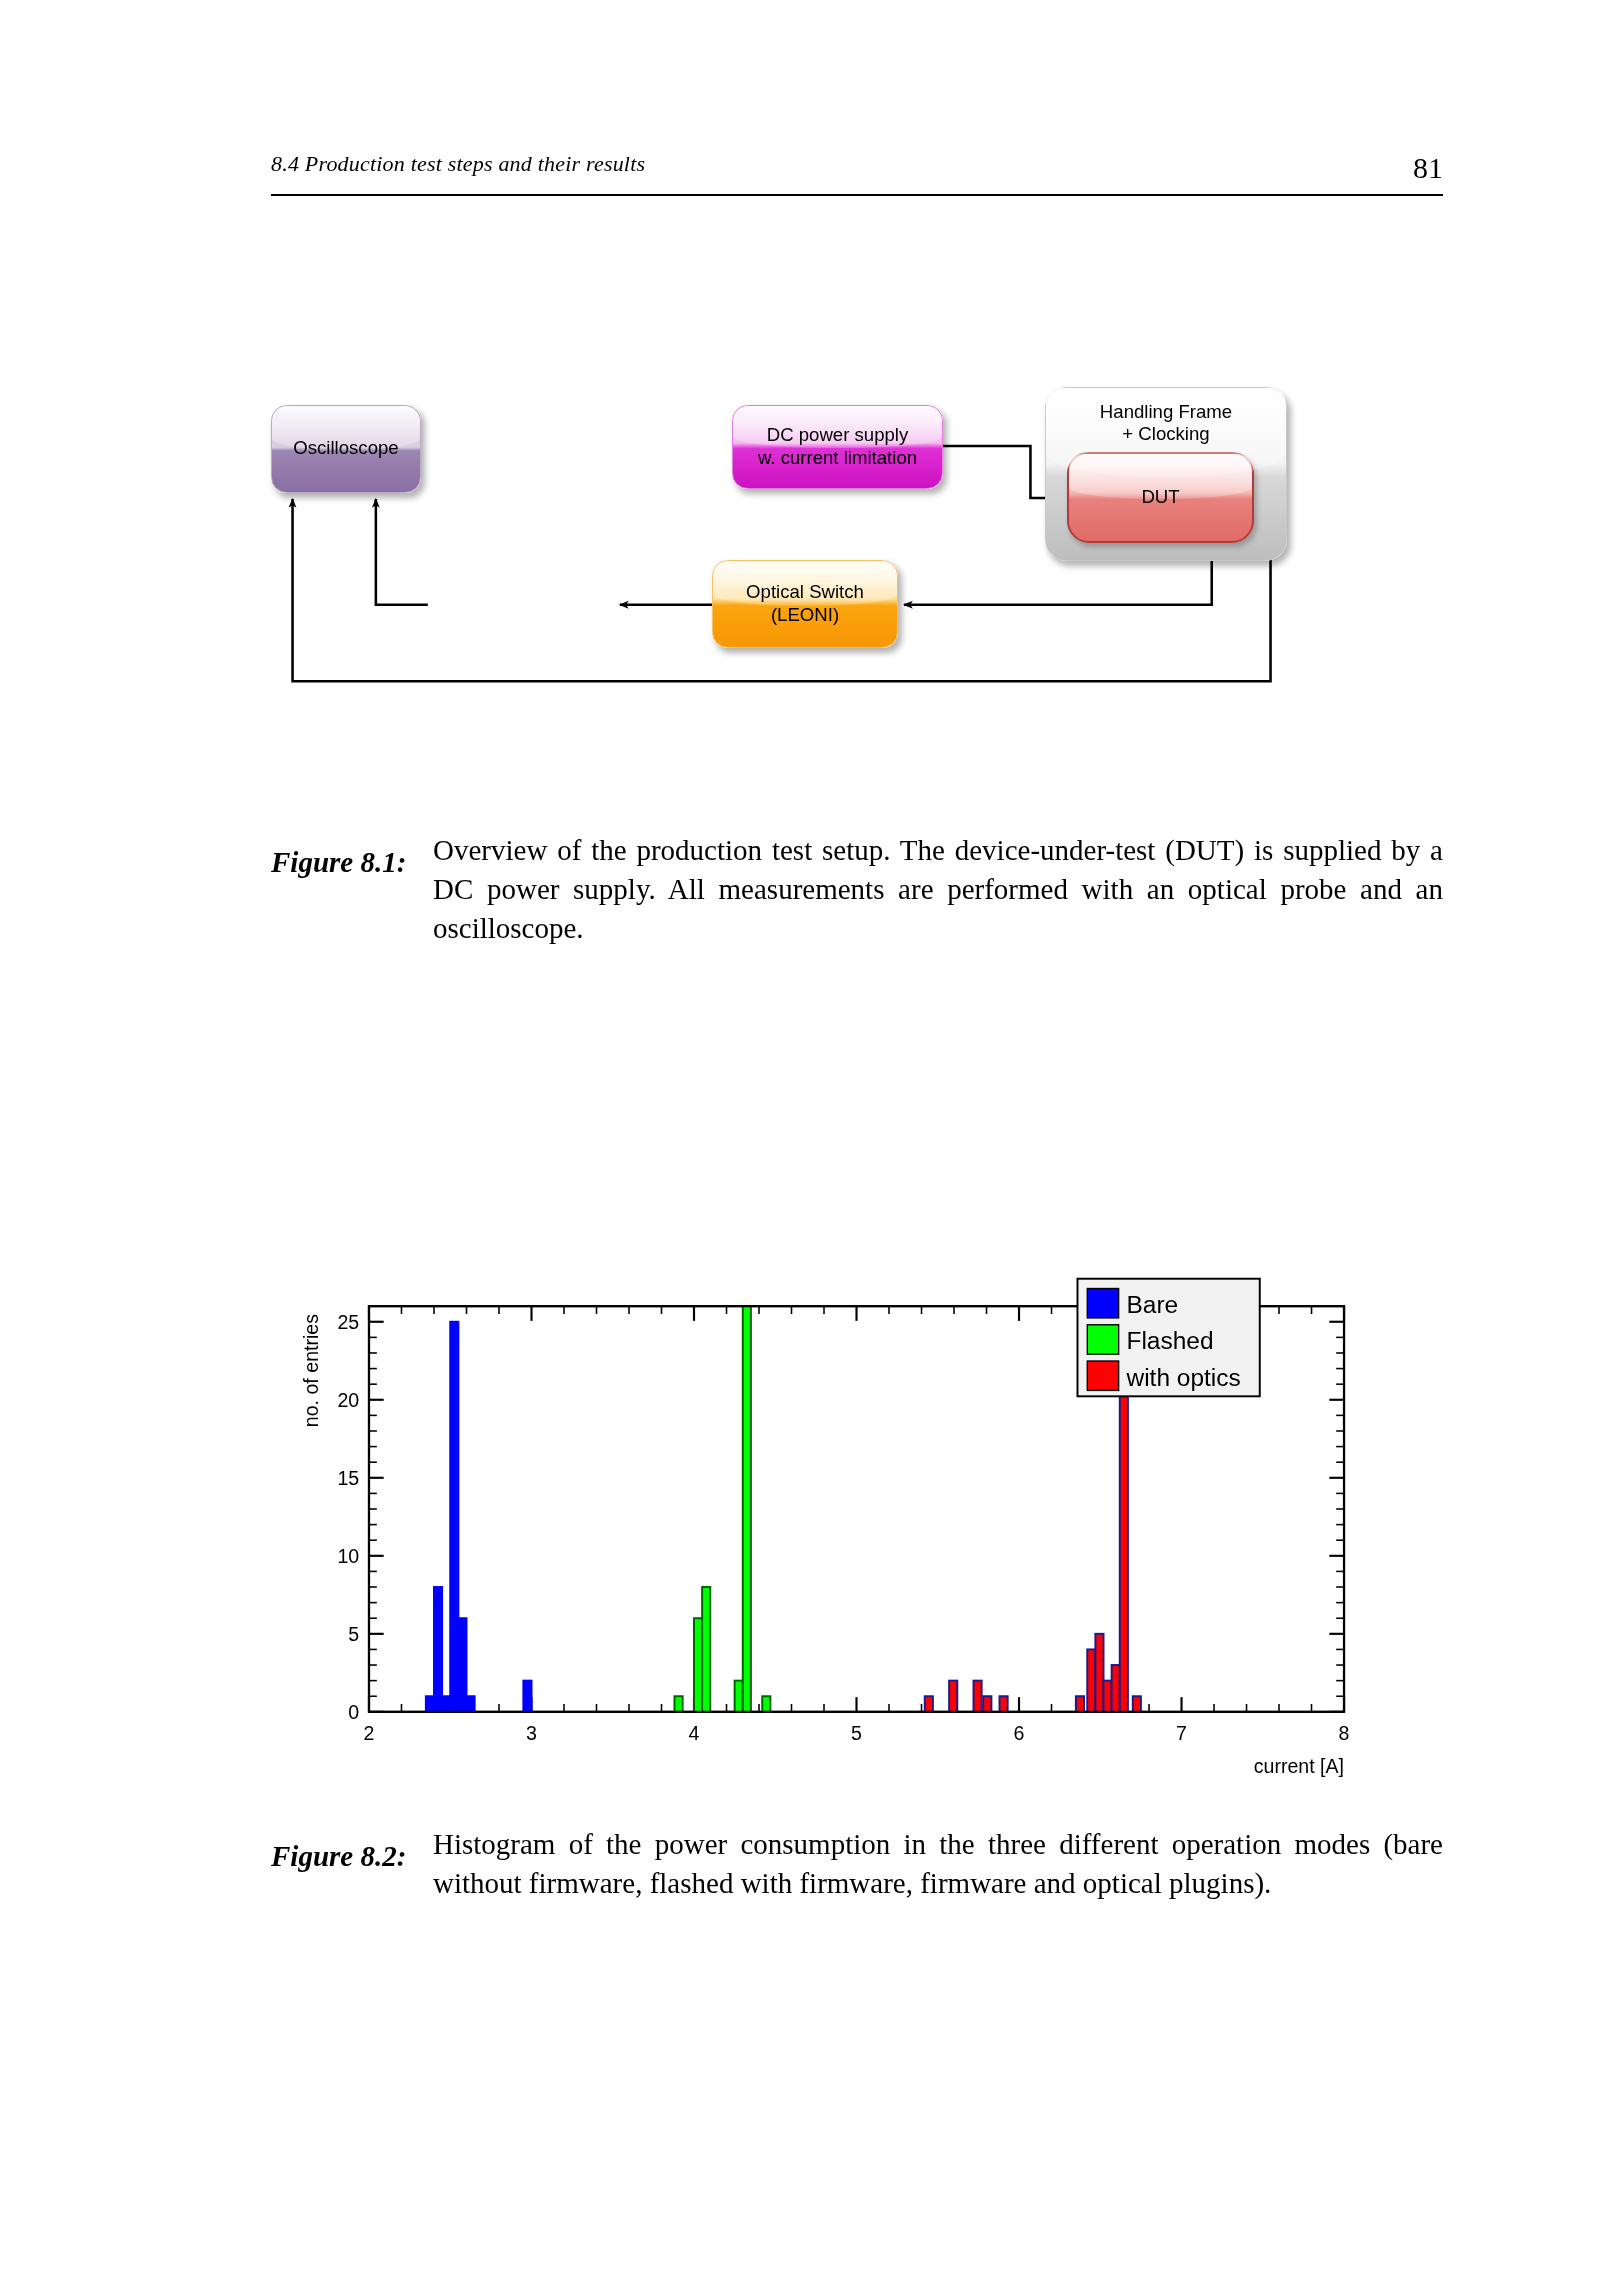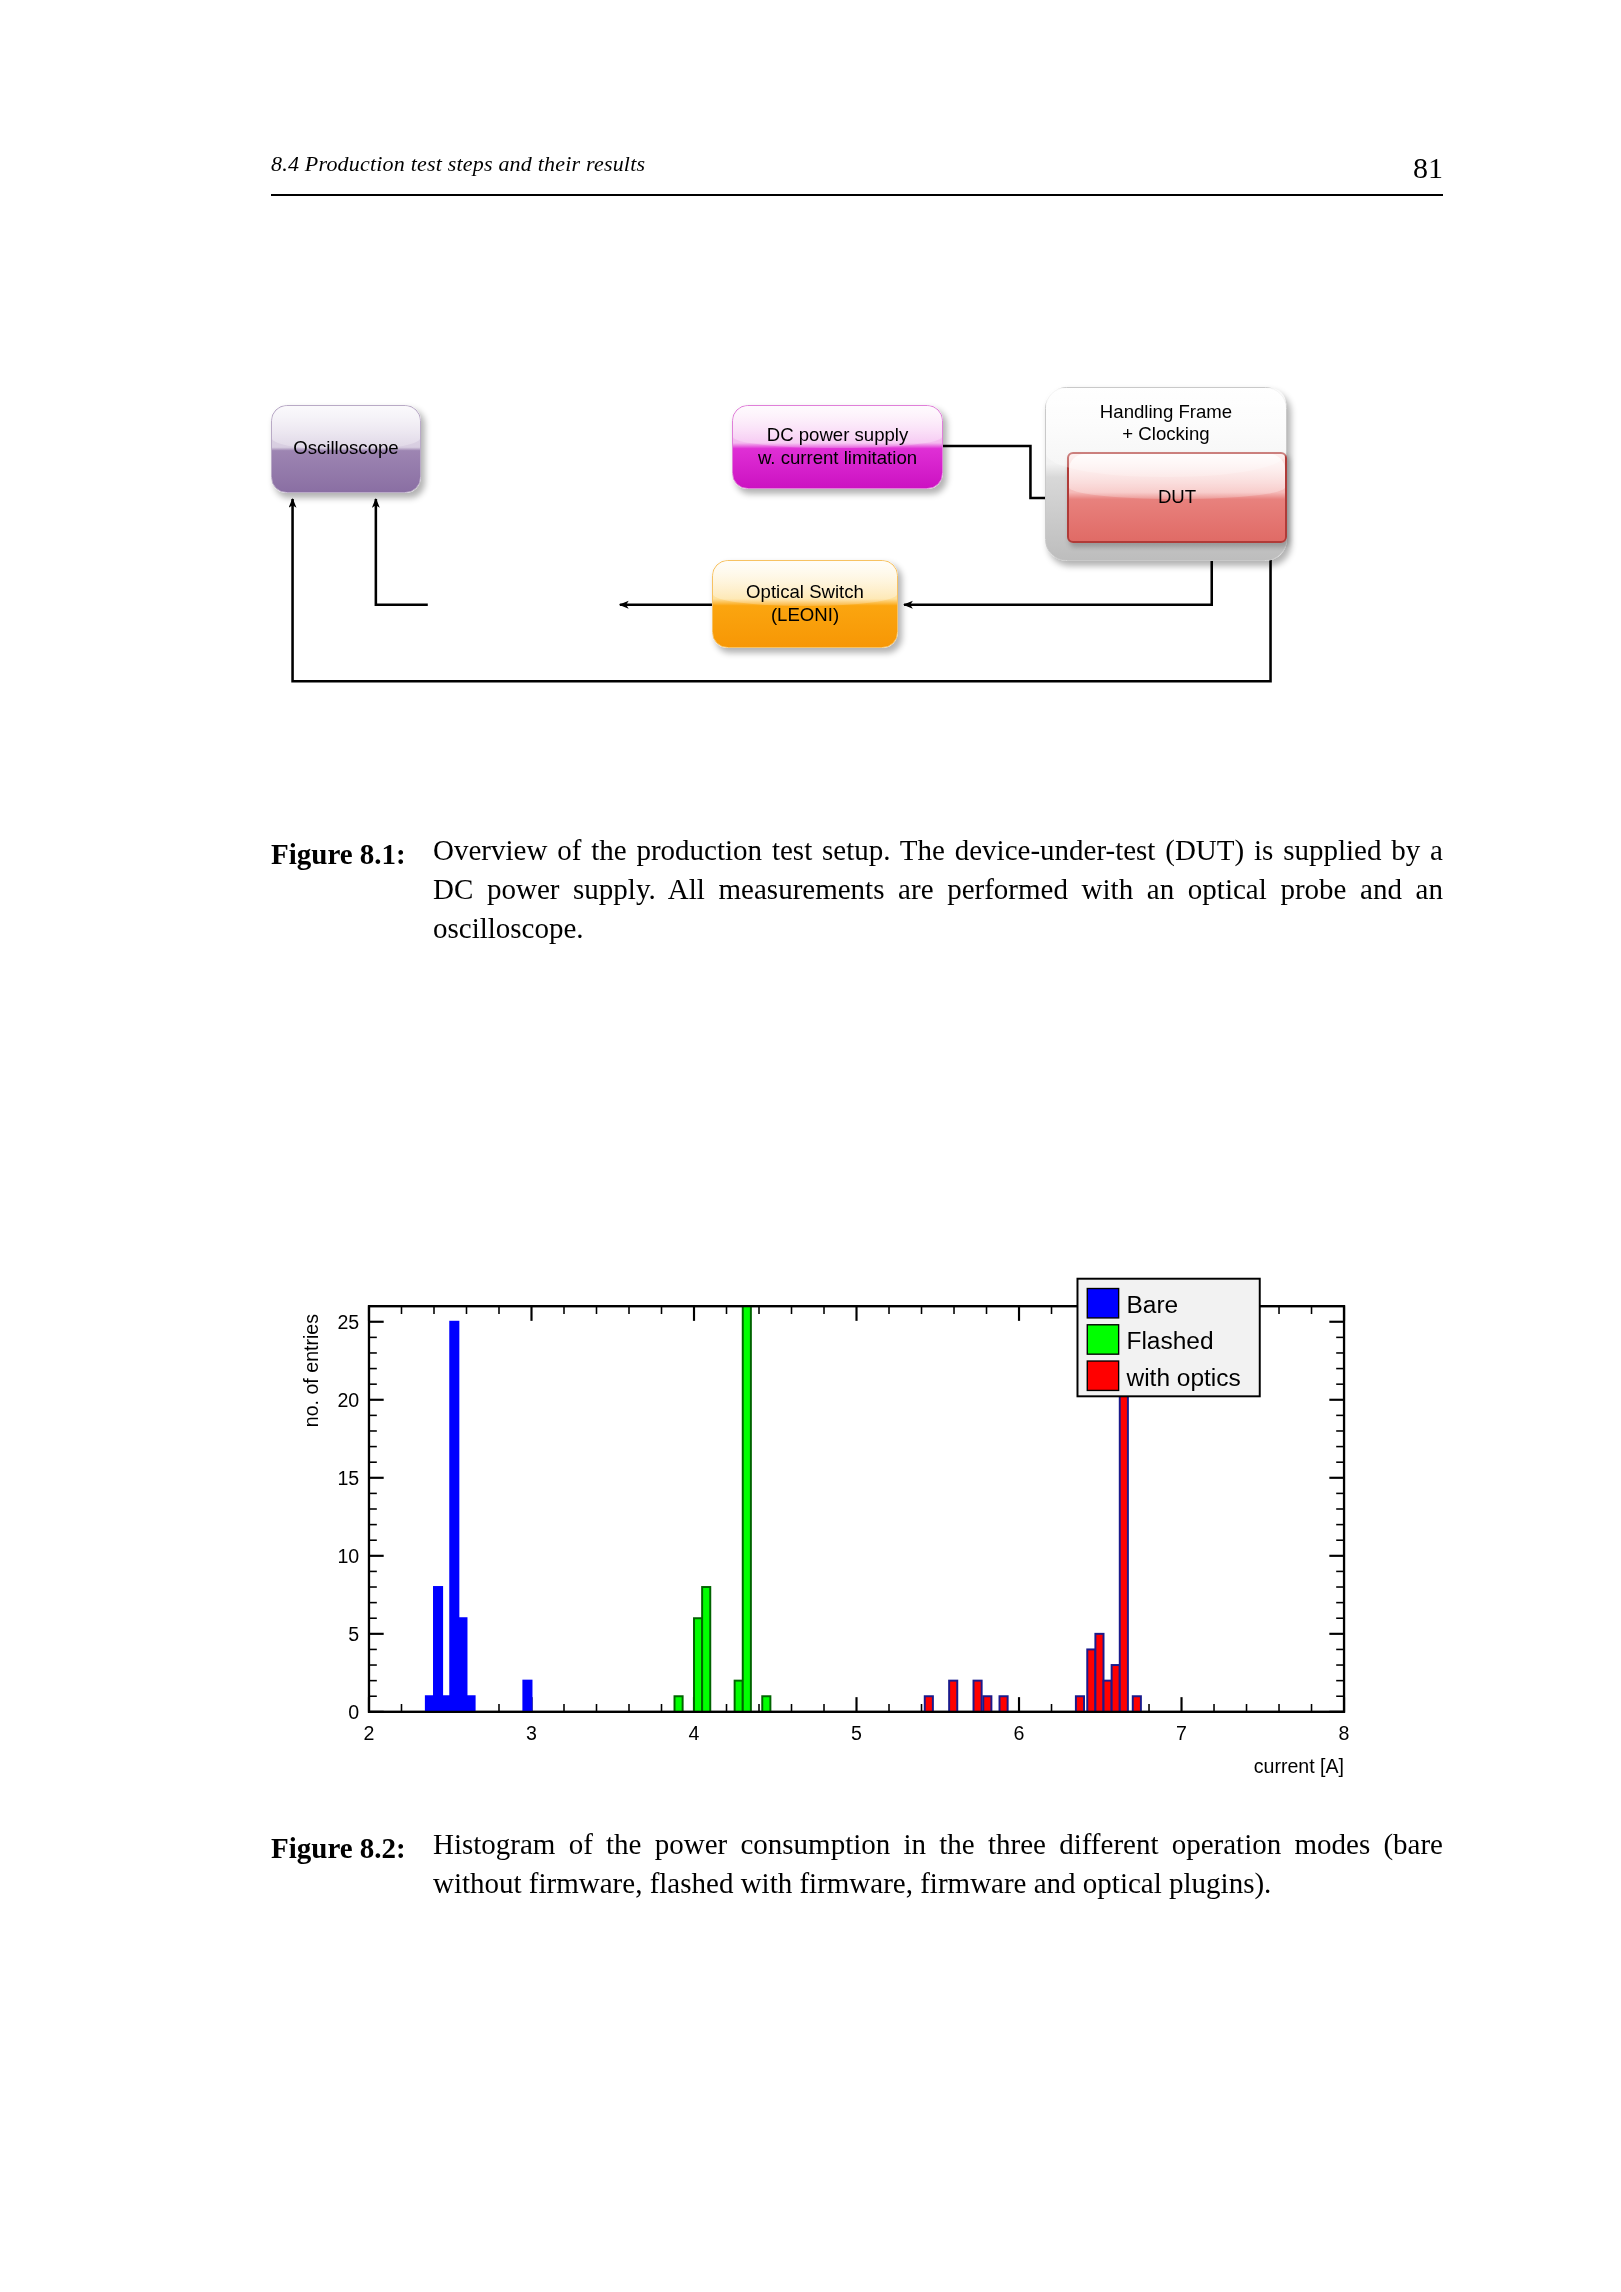--- a/index.html
+++ b/index.html
@@ -32,35 +32,35 @@
   
   #node-dc-power-supply{left:461px;top:17.6px;width:211px;height:84px;
        background:linear-gradient(to bottom,#fbe7f8 0%,#f4b9ef 45%,#df2fd5 52%,#cc12c2 100%);
        border:1px solid #e07fd9;}
   
   #node-handling-frame{left:774px;top:0px;width:242px;height:174px;border-radius:21.6px;
        background:linear-gradient(to bottom,#fdfdfd 0%,#f2f2f2 44%,#d8d8d8 52%,#bdbdbd 100%);
        border:1px solid #c9c9c9;align-items:flex-start;}
   #node-handling-frame .lbl{padding-top:12.7px;}
   
-  #node-dut{left:796px;top:65px;width:220px;height:91px;border-radius:6px;
+  #node-dut{left:796px;top:65px;width:187px;height:91px;border-radius:22px;
        background:linear-gradient(to bottom,#fde9e8 0%,#f5bab8 44%,#e8817d 52%,#e06b66 100%);
        border:2px solid #b03b38;box-shadow:2.9px 3.9px 4.9px rgba(0,0,0,.22);}
   
   #node-optical-probe{left:157px;top:173px;width:186px;height:88px;
        background:linear-gradient(to bottom,#fffdf0 0%,#fdf2c8 46%,#fde28c 52%,#fcd36a 100%);
        border:1px solid #f3dca0;}
   
   #node-optical-switch{left:441px;top:173px;width:186px;height:88px;
        background:linear-gradient(to bottom,#fff6e0 0%,#fee09a 44%,#fba50f 52%,#f79705 100%);
        border:1px solid #f7c263;}
 
   
   .fig-caption{position:absolute;left:271px;width:1172px;font-size:29px;line-height:1.34;}
-  .fig-caption .cap-label{position:absolute;left:0;top:4px;font-weight:bold;white-space:nowrap;}
+  .fig-caption .cap-label{position:absolute;left:0;top:12px;font-weight:bold;white-space:nowrap;font-style:italic;}
   .fig-caption .cap-body{margin-left:162px;text-align:justify;}
   #figure-1-caption{top:831px;}
   #figure-2-caption{top:1825px;}
 
   
   #figure-2{position:absolute;left:271px;top:1259px;width:1172px;height:549px;}
   #hist-root{position:absolute;left:0;top:0;width:1172px;height:549px;}
   #hist-svg{position:absolute;left:0;top:0;}
 
   .ax-text{font-family:"Liberation Sans",sans-serif;fill:#000;}

